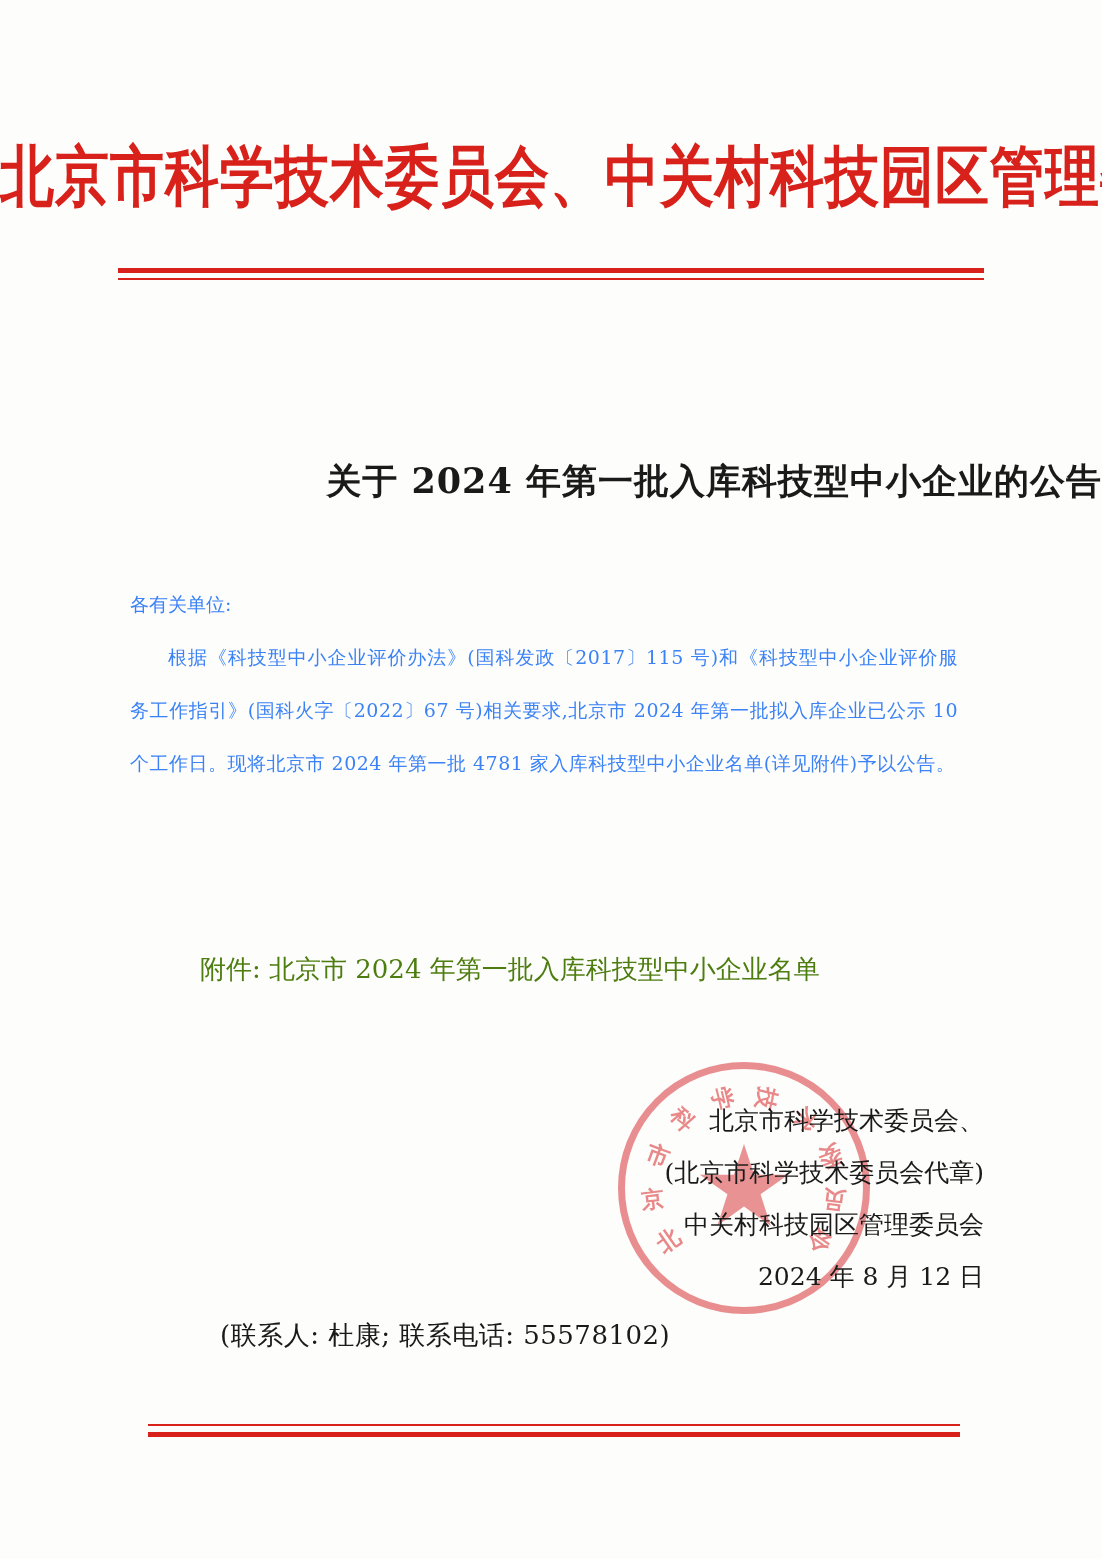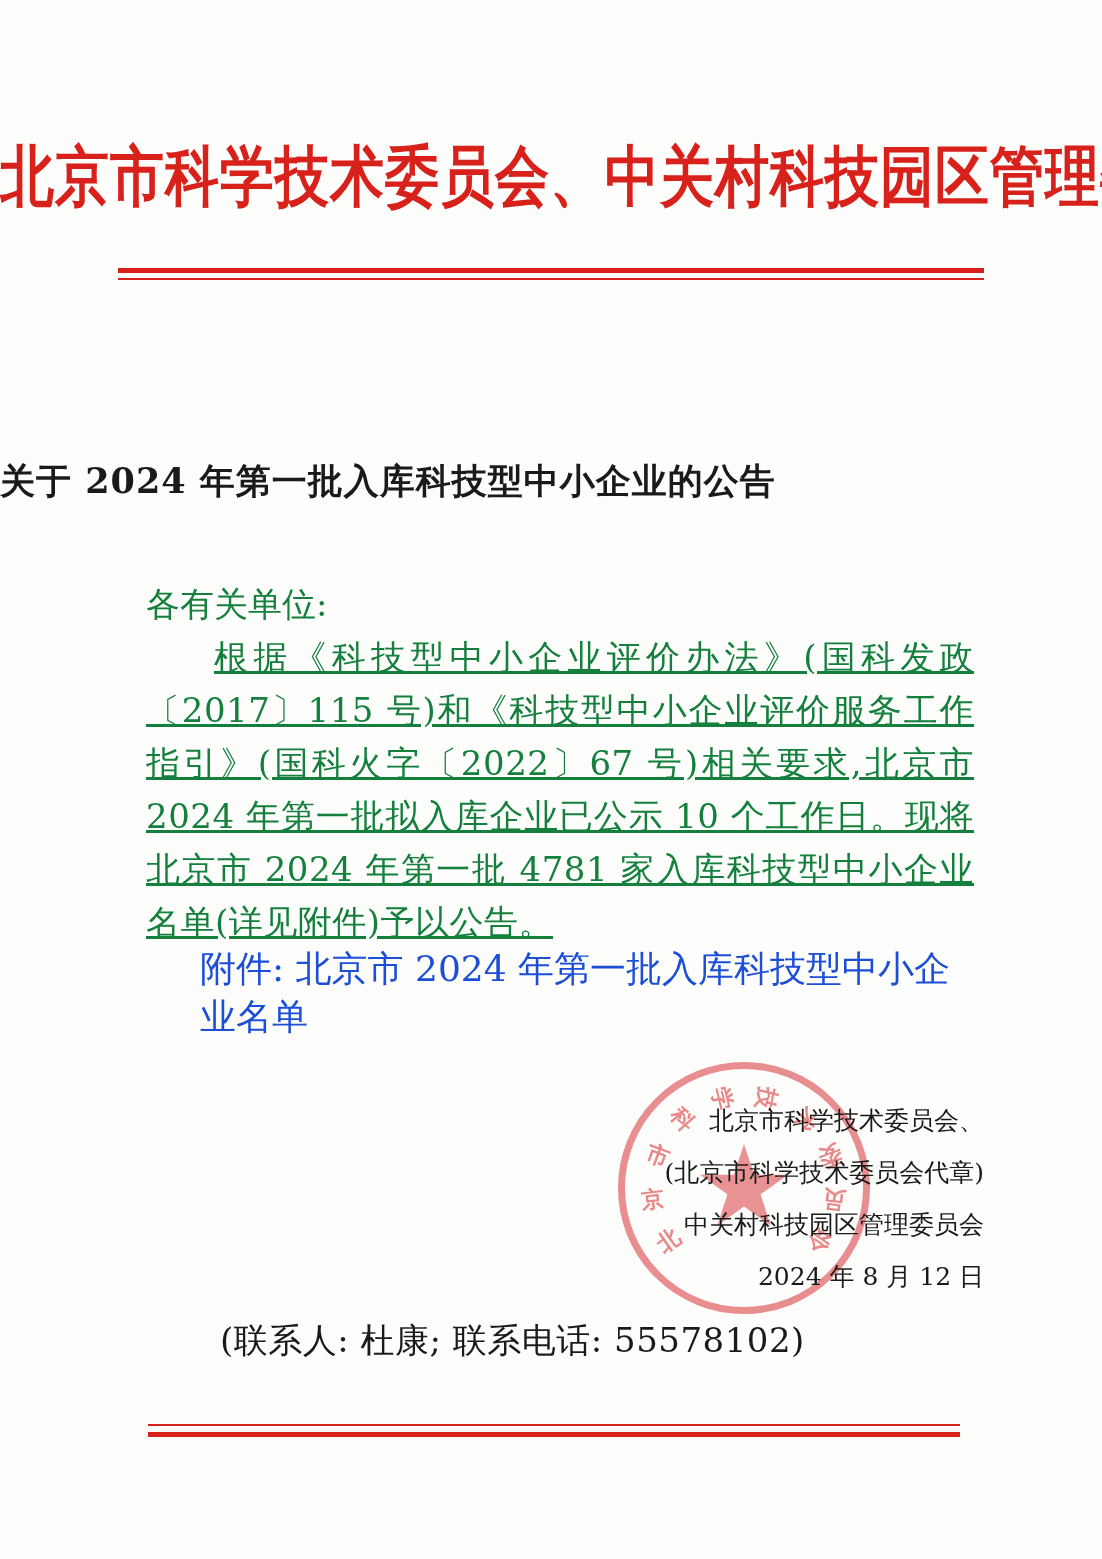--- a/index.html
+++ b/index.html
@@ -59,56 +59,55 @@
     width: 100%;
     margin-top: 5px;
   }
 
   
   .doc-title {
     position: absolute;
     top: 458px;
     left: 0;
     width: 100%;
-    text-align: left;
+    text-align: right;
     font-size: 35px;
     font-weight: bold;
     letter-spacing: 1px;
     color: #1a1a1a;
     font-family: "DejaVu Serif", "Liberation Serif", serif;
   }
 
   
   .body-block {
     position: absolute;
     top: 578px;
-    left: 146px;
+    left: 130px;
     width: 828px;
-    font-size: 34px;
+    font-size: 19px;
     line-height: 53px;
-    color: #15803d;
+    color: #3b82f6;
     text-align: justify;
   }
   .salutation {
     margin: 0 0 0 0;
   }
   .para {
     margin: 0;
     text-indent: 2em;
     letter-spacing: 0.5px;
-    text-decoration: underline;
   }
   .attachment {
     position: absolute;
     top: 945px;
     left: 200px;
     width: 780px;
-    font-size: 36px;
+    font-size: 26px;
     line-height: 48px;
-    color: #1d4ed8;
+    color: #4d7c0f;
   }
 
   
   .signature {
     position: absolute;
     top: 1095px;
     right: 118px;
     width: 440px;
     text-align: right;
     font-size: 25px;
@@ -154,21 +153,21 @@
     left: 50%;
     top: 50%;
     transform-origin: 0 0;
   }
 
   
   .contact {
     position: absolute;
     top: 1318px;
     left: 220px;
-    font-size: 34px;
+    font-size: 26px;
     color: #1a1a1a;
     letter-spacing: 0.5px;
   }
 
   
   .rule-group-bottom {
     position: absolute;
     top: 1424px;
     left: 148px;
     width: 812px;

